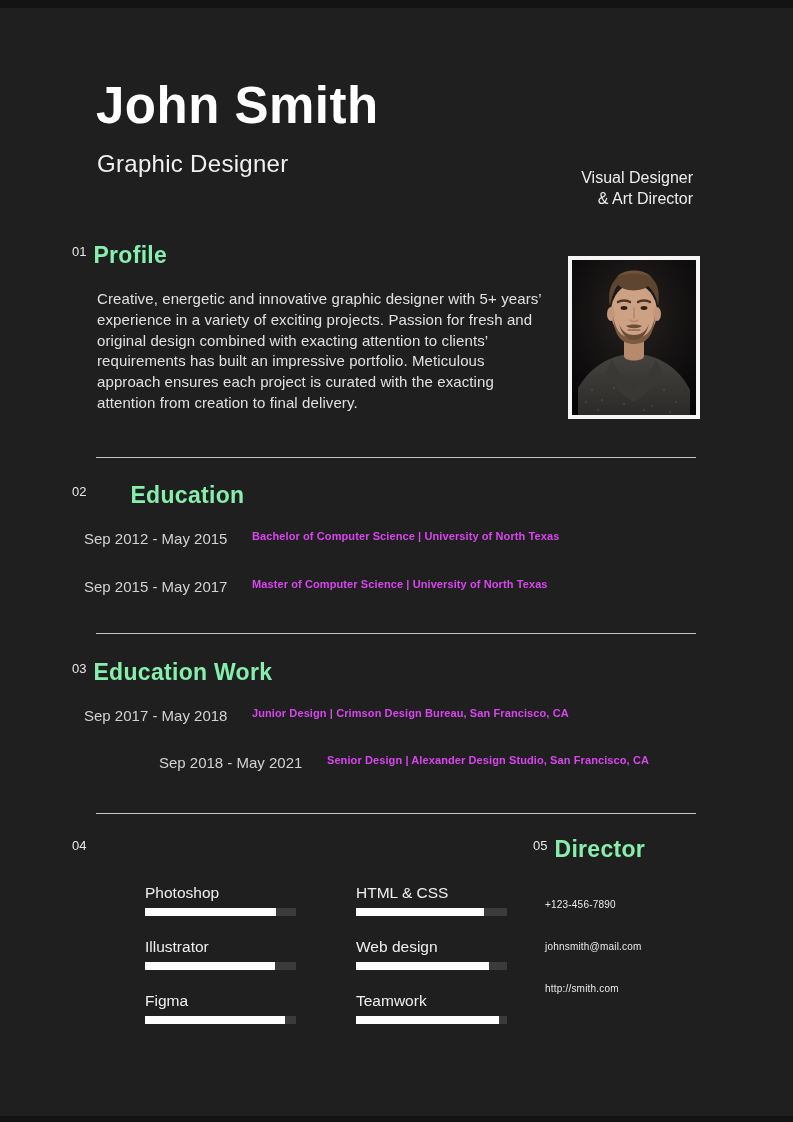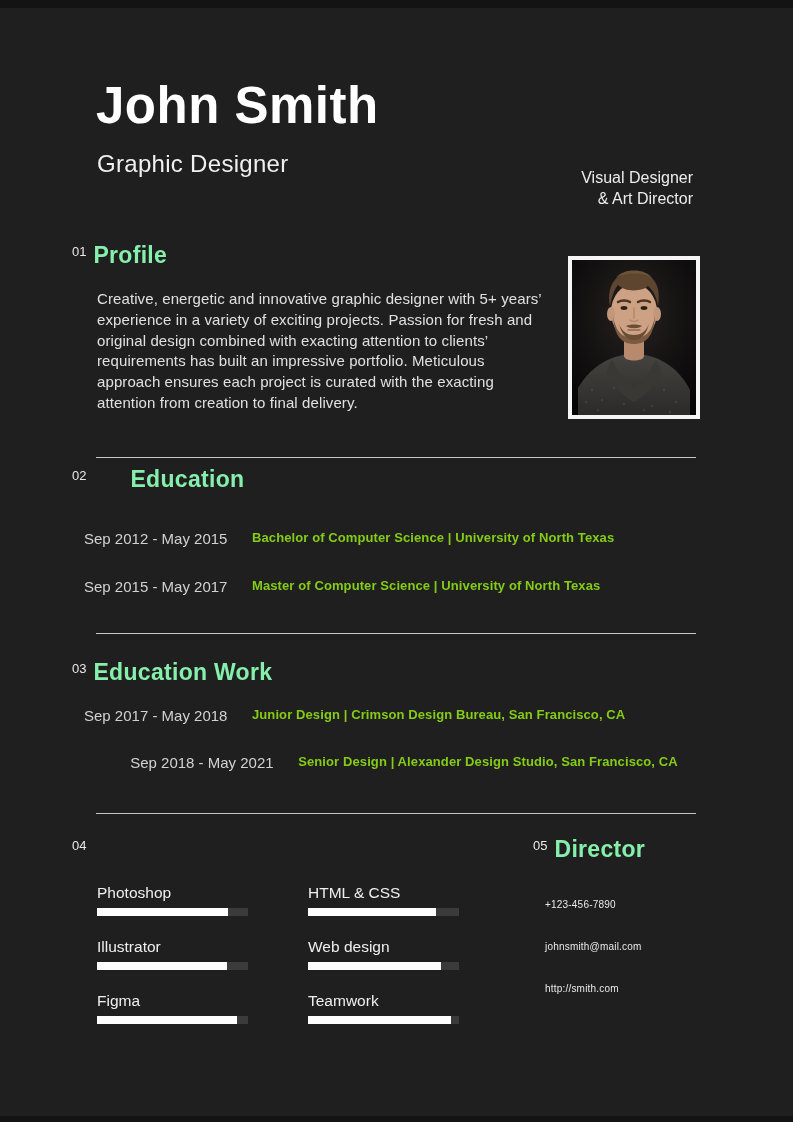--- a/index.html
+++ b/index.html
@@ -48,24 +48,24 @@
   .photo-frame svg{display:block;}
 
   .divider{position:absolute;left:96px;width:600px;height:1px;background:#c6c6c6;}
   .div-1{top:457px;}
   .div-2{top:633px;}
   .div-3{top:813px;}
 
   
   .t-row{position:absolute;left:84px;display:flex;width:640px;}
   .t-dates{width:168px;flex:0 0 168px;color:#d2d2d2;font-size:15px;}
-  .t-desc{color:#84cc16;font-size:13px;font-weight:bold;letter-spacing:0.1px;}
-
-  
-  .skill-col{position:absolute;top:884px;width:160px;}
+  .t-desc{color:#d946ef;font-size:11px;font-weight:bold;letter-spacing:0.1px;}
+
+  
+  .skill-col{position:absolute;top:884px;width:160px;margin-left:48px;}
   .skill-col-1{left:97px;}
   .skill-col-2{left:308px;}
   .skill-item{margin-bottom:22px;}
   .skill-label{color:#efefef;font-size:15.5px;display:block;}
   .skill-track{margin-top:6px;width:151px;height:8px;background:#3b3b3b;}
   .skill-fill{height:8px;background:#fdfdfd;width:0;}
 
   
   .contact-list{position:absolute;left:545px;top:899px;}
   .contact-item{margin-bottom:31px;color:#e9e9e9;font-size:10px;letter-spacing:0.2px;}
@@ -146,21 +146,21 @@
       <path d="M46,42 C49,40 55,40 58,42" stroke="#4a3422" stroke-width="2.4" fill="none" stroke-linecap="round"></path>
       <path d="M66,42 C69,40 75,40 78,42" stroke="#4a3422" stroke-width="2.4" fill="none" stroke-linecap="round"></path>
 
       <path d="M38,46 C34,26 44,12 62,11 C80,12 90,24 86,46 C84,34 80,30 76,26 C70,32 52,32 46,25 C42,30 40,36 38,46 Z" fill="#5d4530"></path>
       <path d="M44,18 C50,12 74,12 80,18 C74,8 50,8 44,18 Z" fill="#6f5339"></path>
     </svg>
   </div>
 
   <div class="divider div-1"></div>
 
-  <div class="section-head" style="top:466px;gap:44px;">
+  <div class="section-head" style="top:482px;gap:44px;">
     <span class="sec-num">02</span>
     <h2 class="sec-title">Education</h2>
   </div>
   <div class="t-row" style="top:530px;">
     <span class="t-dates">Sep 2012 - May 2015</span>
     <span class="t-desc">Bachelor of Computer Science | University of North Texas</span>
   </div>
   <div class="t-row" style="top:578px;">
     <span class="t-dates">Sep 2015 - May 2017</span>
     <span class="t-desc">Master of Computer Science | University of North Texas</span>

